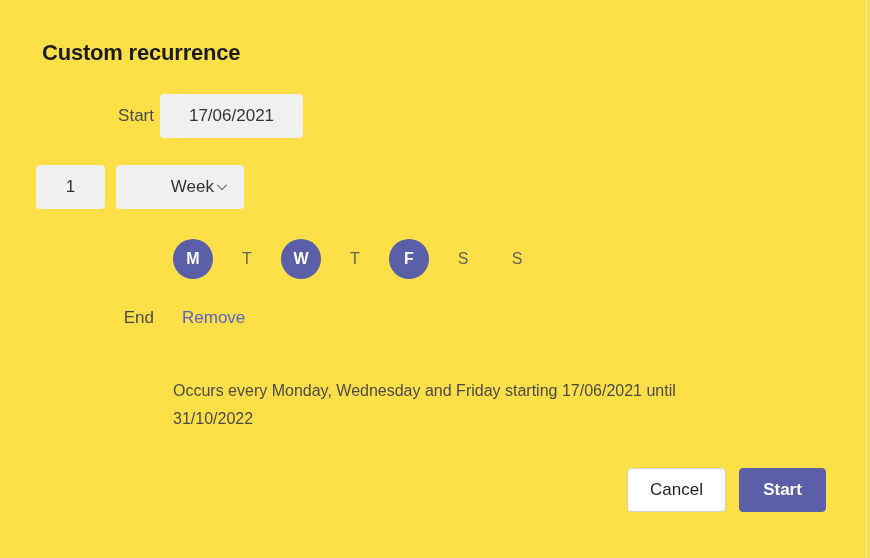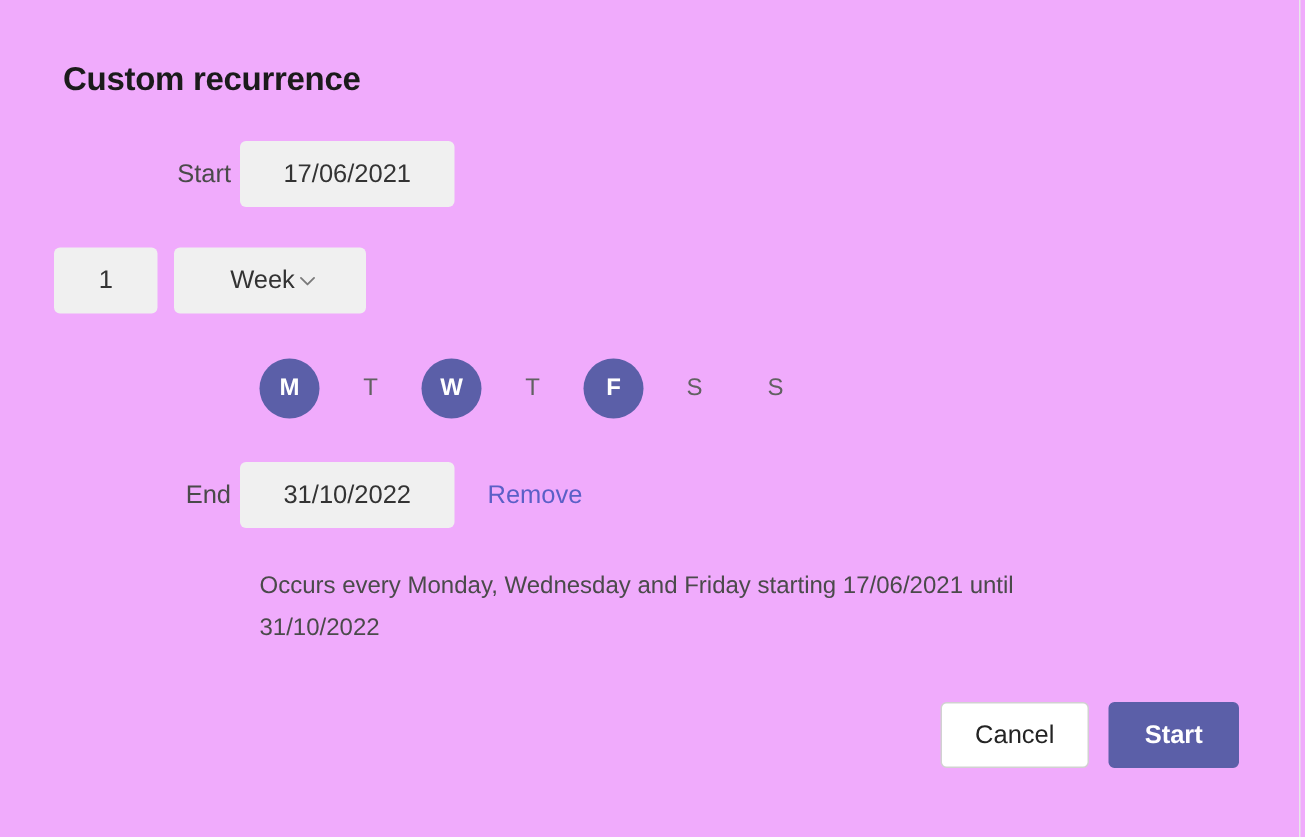--- a/index.html
+++ b/index.html
@@ -12,21 +12,21 @@
     background: #ffffff;
     font-family: "Liberation Sans", sans-serif;
     color: #242424;
     overflow: hidden;
   }
 
   #dialog {
     position: relative;
     width: 870px;
     height: 558px;
-    background: #f0abfc;
+    background: #fde047;
     box-sizing: border-box;
   }
 
   
   #panel-edge {
     position: absolute;
     top: 0;
     left: 866px;
     width: 1px;
     height: 558px;
@@ -77,21 +77,21 @@
   .num-field  { width: 69px; }
 
   .select-field {
     background: #f0f0f0;
     border: none;
     border-radius: 4px;
     height: 44px;
     width: 128px;
     display: flex;
     align-items: center;
-    justify-content: center;
+    justify-content: flex-end;
     padding: 0 14px 0 20px;
     font-size: 17px;
     color: #333333;
     box-sizing: border-box;
     cursor: pointer;
     margin-left: 11px;
   }
   .chevron {
     display: inline-flex;
     align-items: center;
@@ -224,21 +224,20 @@
       <div class="day-cell unselected">T</div>
       <div class="day-cell selected">W</div>
       <div class="day-cell unselected">T</div>
       <div class="day-cell selected">F</div>
       <div class="day-cell unselected">S</div>
       <div class="day-cell unselected">S</div>
     </div>
 
   <div class="form-row" id="row-end">
     <div class="field-label">End</div>
-    <div class="text-field date-field" title="dd/mm/yyyy">31/10/2022</div>
     <div id="remove-link">Remove</div>
   </div>
 
   <div id="summary-text">Occurs every Monday, Wednesday and Friday starting 17/06/2021 until 31/10/2022</div>
 
   <div id="footer">
     <div class="btn" id="cancel-button">Cancel</div>
     <div class="btn" id="save-button">Start</div>
   </div>
 

